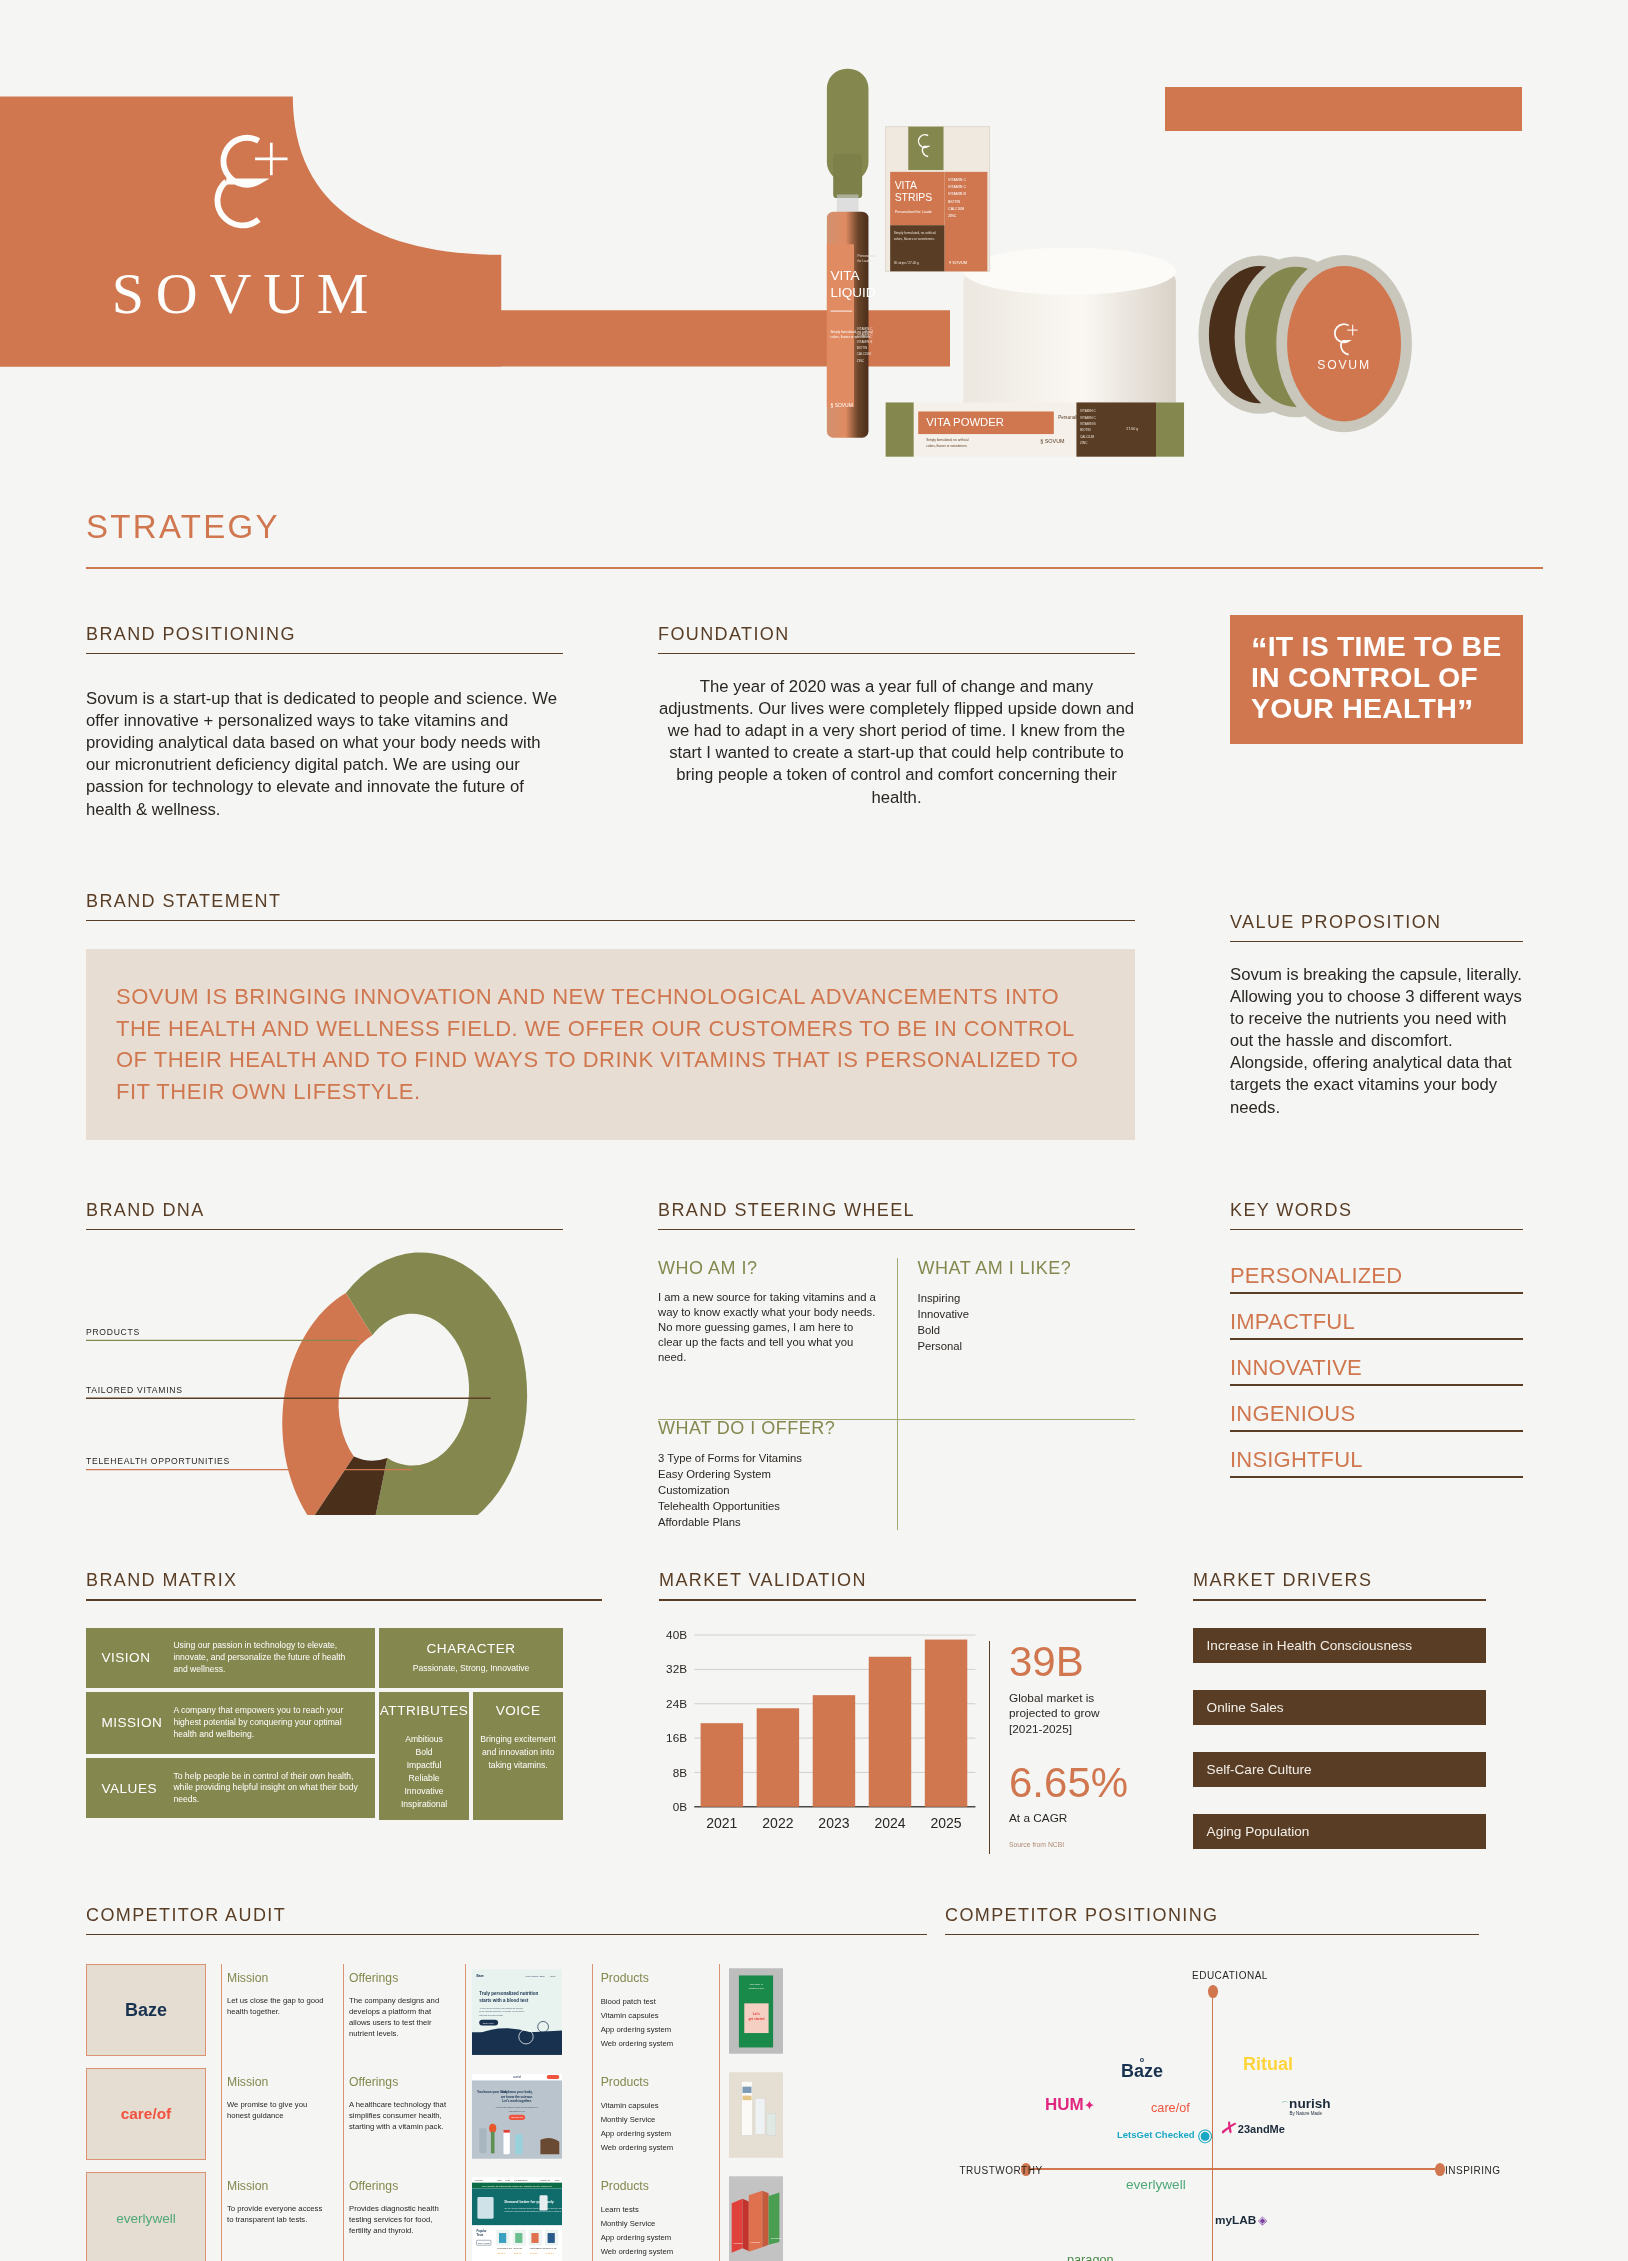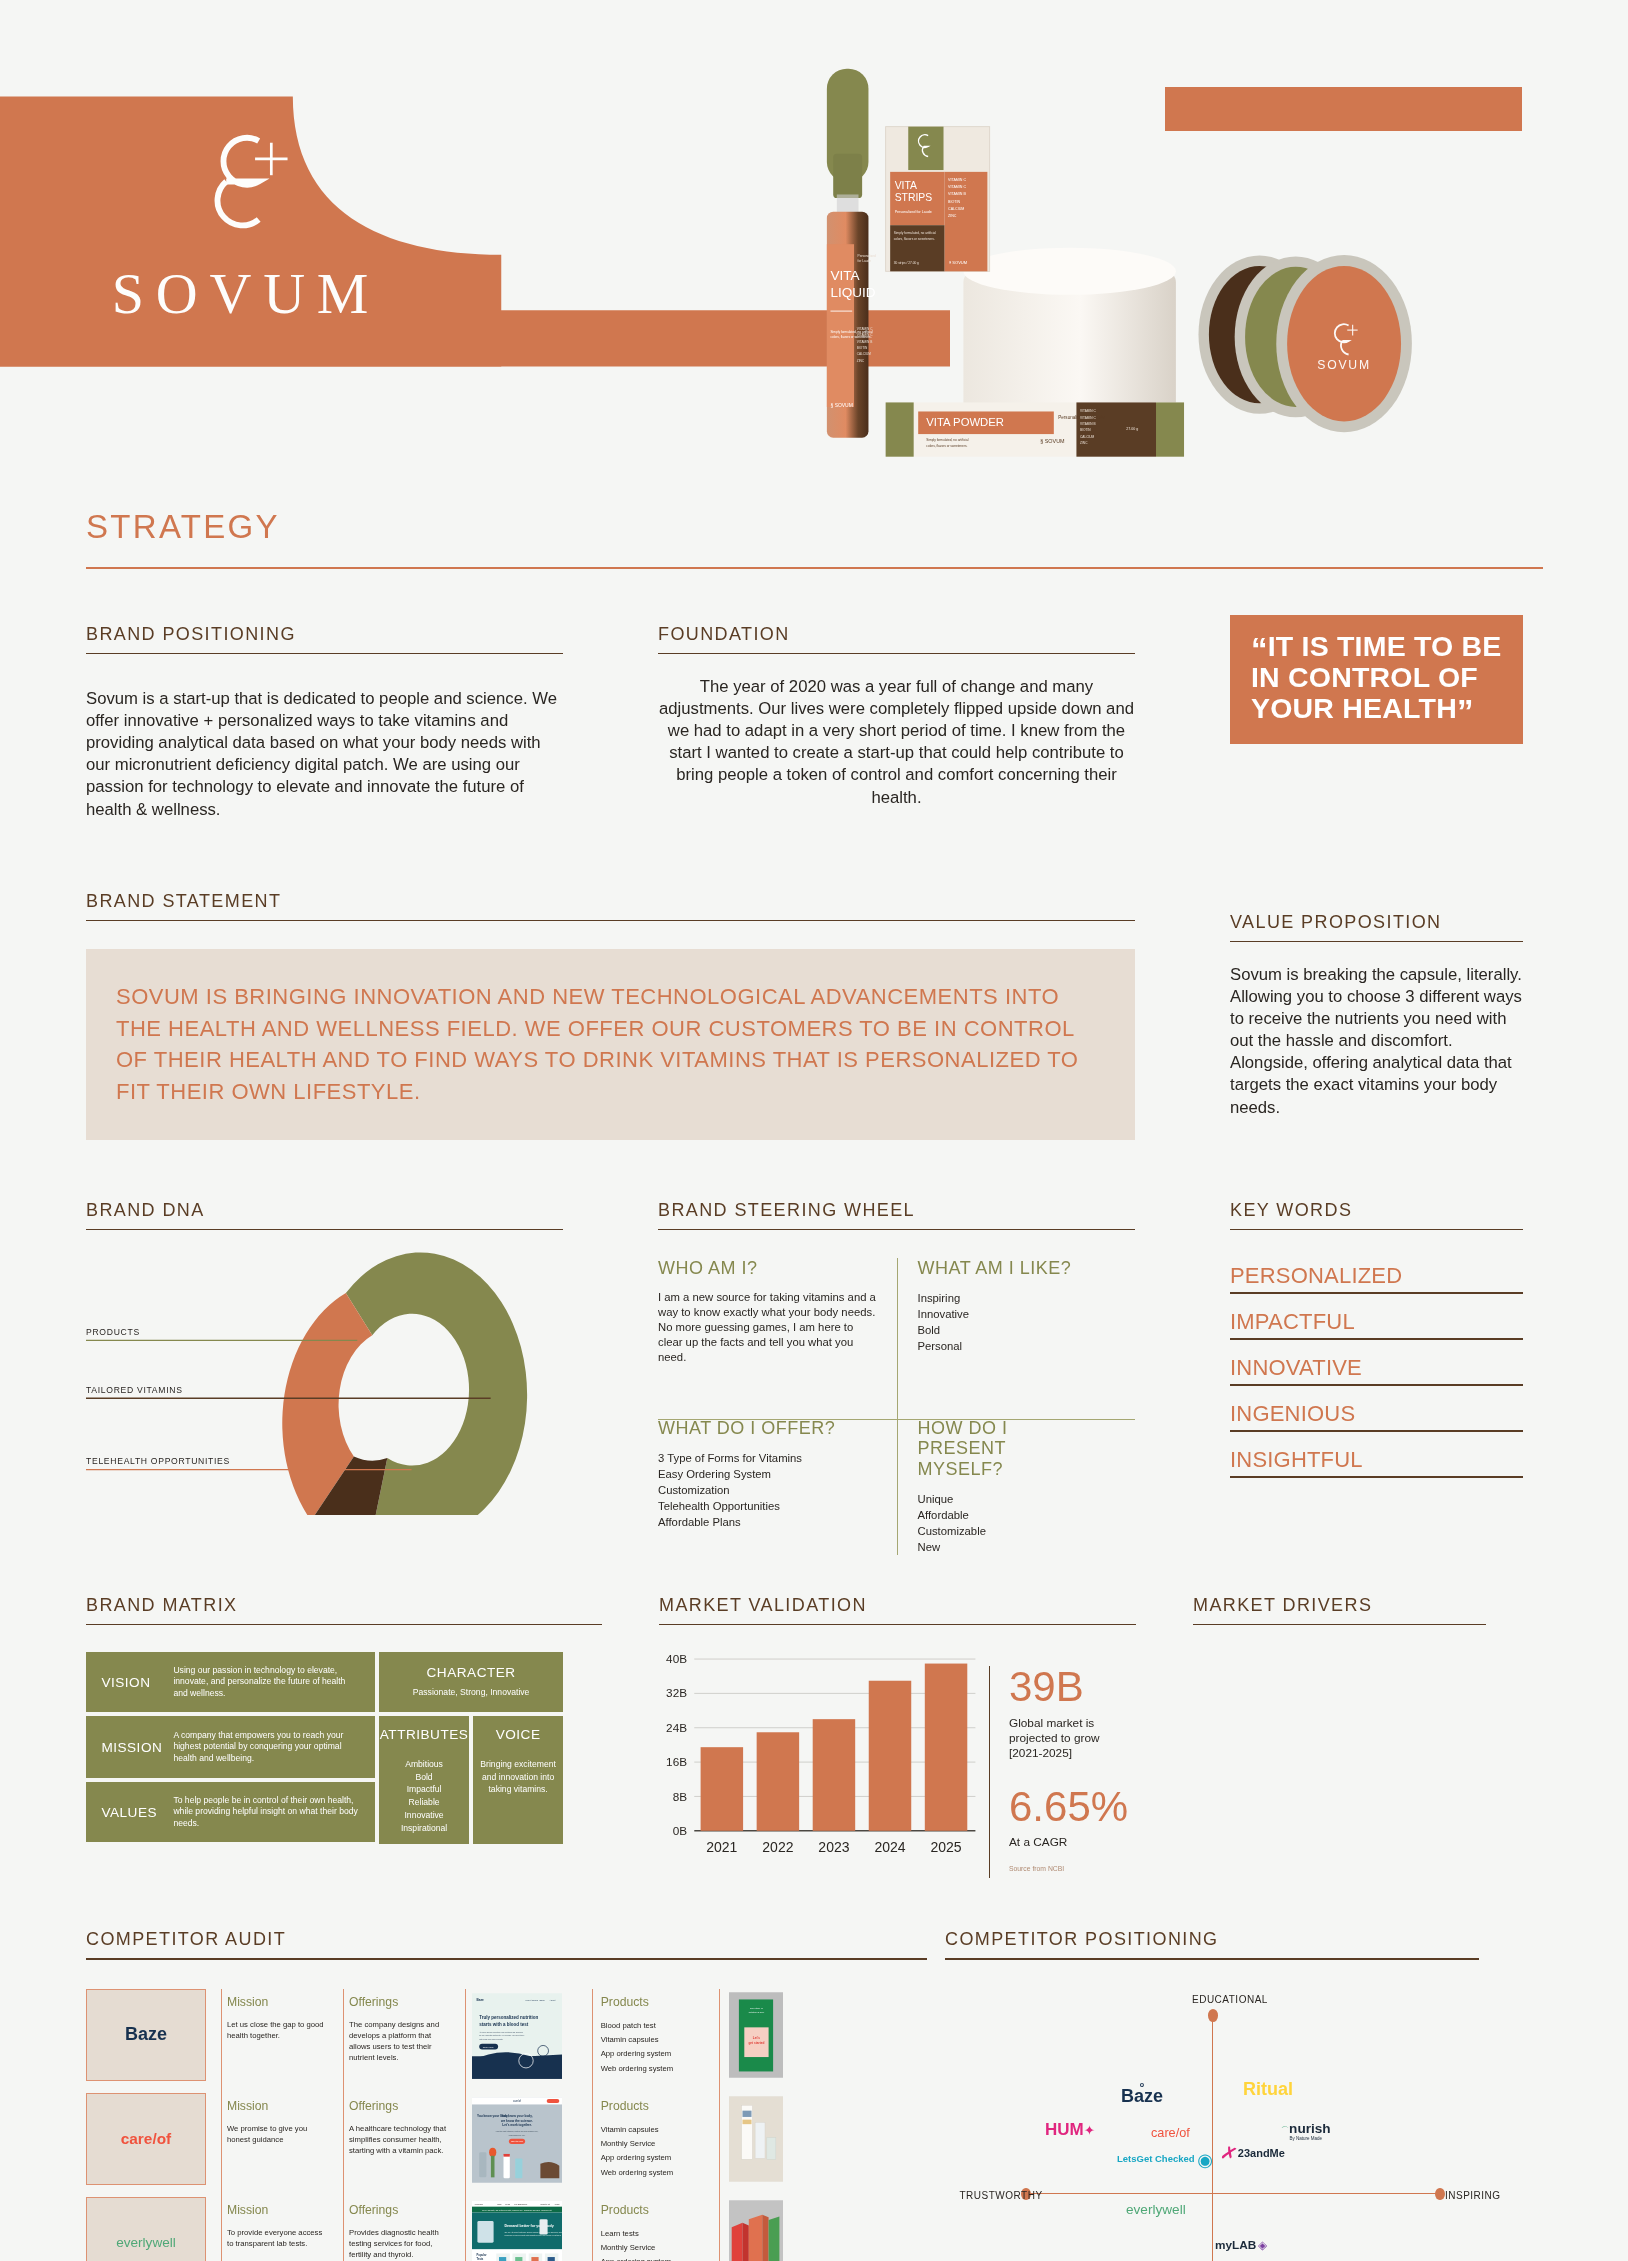--- a/index.html
+++ b/index.html
@@ -297,27 +297,20 @@
           <div class="sw-li">Personal</div>
         </div>
         <div class="sw-cell" style="padding-top:28px;">
           <div class="sw-h">WHAT DO I OFFER?</div>
           <div class="sw-li">3 Type of Forms for Vitamins</div>
           <div class="sw-li">Easy Ordering System</div>
           <div class="sw-li">Customization</div>
           <div class="sw-li">Telehealth Opportunities</div>
           <div class="sw-li">Affordable Plans</div>
         </div>
-        <div class="sw-cell" style="padding-left:21px; padding-top:28px;">
-          <div class="sw-h" style="max-width:113px;">HOW DO I PRESENT MYSELF?</div>
-          <div class="sw-li">Unique</div>
-          <div class="sw-li">Affordable</div>
-          <div class="sw-li">Customizable</div>
-          <div class="sw-li">New</div>
-        </div>
       </div>
     </div>
 
     <div style="width:293px; margin-left:95px;">
       <div class="h-brown">KEY WORDS</div>
       <div class="rule-brown"></div>
       <div style="margin-top:33px;">
         <div class="kw">PERSONALIZED</div>
         <div class="kw-rule"></div>
         <div class="kw">IMPACTFUL</div>
@@ -423,20 +416,26 @@
           <div style="font-size:42px; color:#d0774f; font-weight:300; line-height:1; margin-top:25px;">6.65%</div>
           <div style="font-size:11.8px; margin-top:7.2px; color:#2a2622; font-weight:300;">At a CAGR</div>
           <div style="font-size:6.8px; margin-top:16.3px; color:#b08b73; font-weight:300;">Source from NCBI</div>
         </div>
       </div>
     </div>
 
     <div style="width:293px; margin-left:57px;">
       <div class="h-brown">MARKET DRIVERS</div>
       <div class="rule-brown"></div>
+      <div style="margin-top:27px; display:flex; flex-direction:column; gap:27px;">
+        <div class="drv">Increase in Health Consciousness</div>
+        <div class="drv">Online Sales</div>
+        <div class="drv">Self-Care Culture</div>
+        <div class="drv">Aging Population</div>
+      </div>
     </div>
   </div>
 
   <div style="display:flex; padding:0 86px; margin-top:51px; align-items:flex-start;">
 
     <div style="width:841px;">
       <div class="h-brown">COMPETITOR AUDIT</div>
       <div class="rule-brown"></div>
       <div style="margin-top:29px; position:relative;">
 

